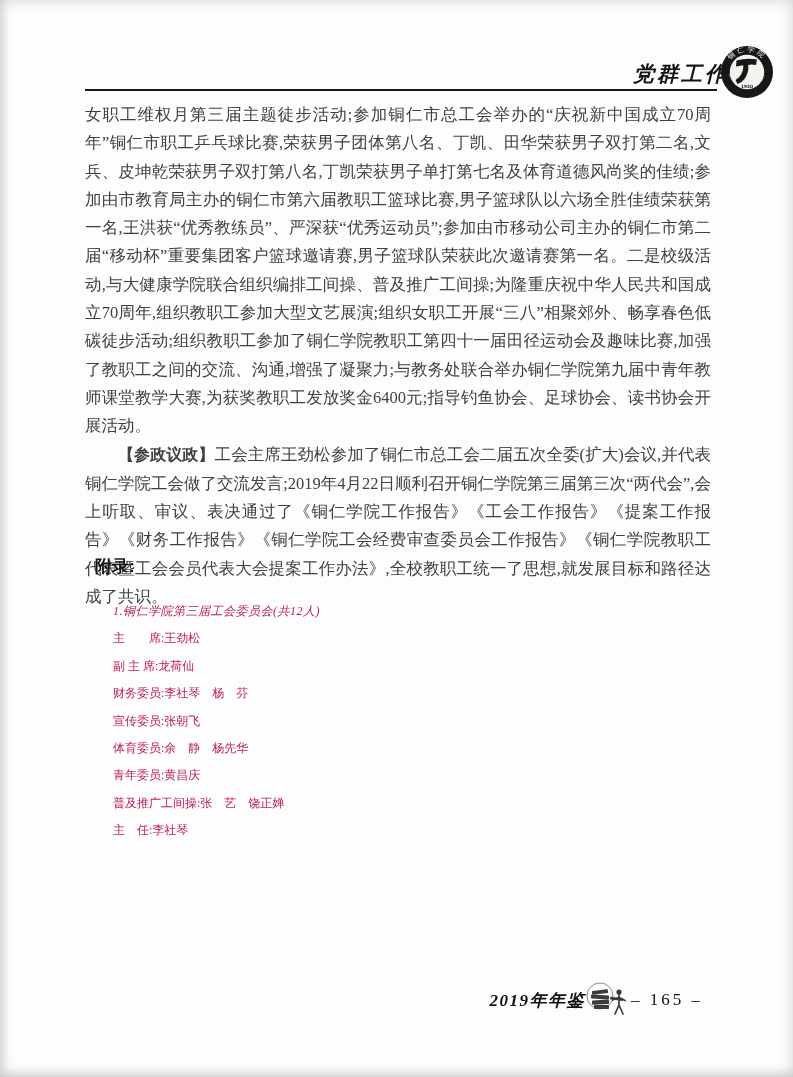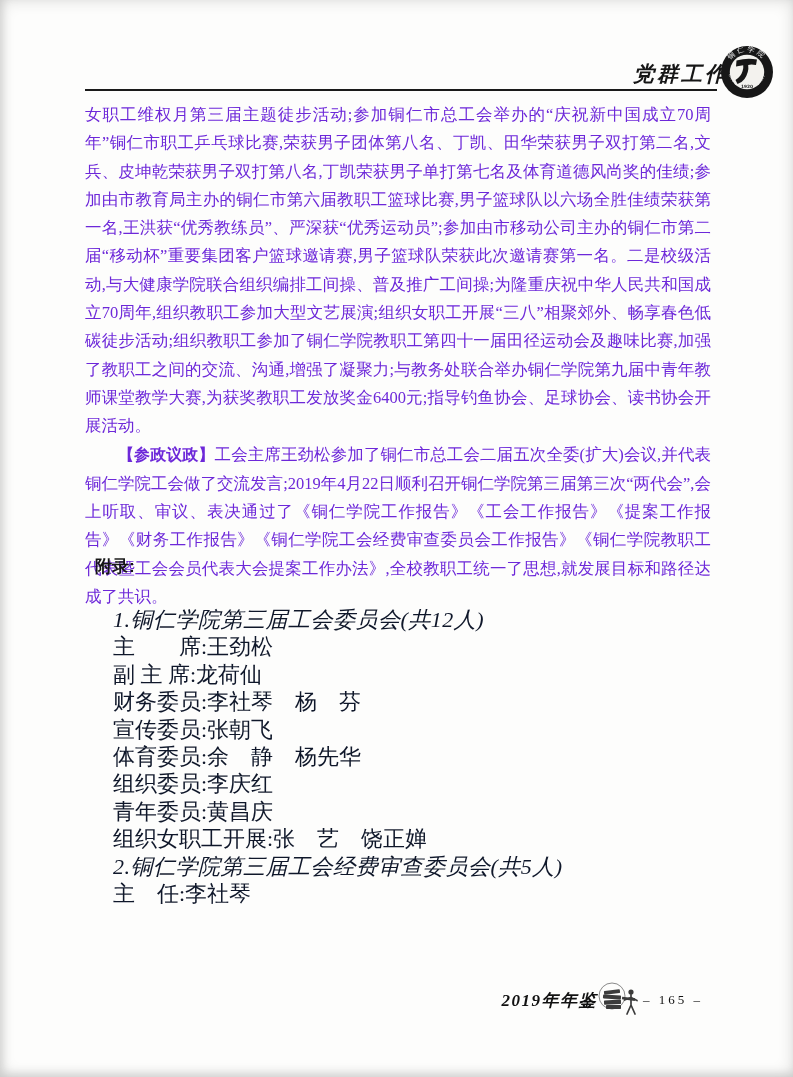--- a/index.html
+++ b/index.html
@@ -22,53 +22,53 @@
   .header-rule{
     position:absolute; left:85px; top:89px;
     width:632px; height:2px; background:#1a1a1a;
   }
   .logo{ position:absolute; top:45px; right:19px; width:54px; height:54px; }
   
   .bodytext{
     position:absolute; left:85px; top:101px; width:626px;
     font-size:16.5px; line-height:28.3px;
     text-align:justify;
-    color:#6d28d9;
+    color:#404040;
   }
   .para{ text-align:justify; }
   .para.indent{ text-indent:2em; }
   .para-label{
     font-family:Liberation Mono, monospace;
     font-weight:bold; font-size:16px;
   }
   
   .appendix{ position:absolute; left:85px; top:553px; width:626px; }
   .appendix-title{
     font-family:"Liberation Sans","DejaVu Sans",sans-serif;
     font-weight:bold; font-size:17px; line-height:27px;
     padding-left:10px; color:#161616;
   }
   .app-list{
-    margin-top:26px; padding-left:28px;
-    font-size:22px; line-height:27.4px; color:#0f172a;
+    margin-top:18px; padding-left:28px;
+    font-size:12px; line-height:27.4px; color:#be185d;
   }
   .list-heading.kai{ font-style:italic; letter-spacing:0.5px; }
   .list-heading.song{ font-style:normal; }
   .list-item{ font-style:normal; }
   
   .footer{
     position:absolute; bottom:58px; right:90px;
     display:flex; align-items:center; 
   }
   .yearbook-label{
     font-style:italic; font-weight:bold; font-size:17px;
     letter-spacing:1.5px; color:#111;
   }
   .page-number{
-    font-size:13px; letter-spacing:3px; color:#111;
+    font-size:17px; letter-spacing:3px; color:#111;
   }
 </style>
 </head>
 <body>
 
 <div class="page">
 
   <span class="section-label">党群工作</span>
   <div class="header-rule"></div>
 
@@ -96,24 +96,22 @@
 
   <div class="appendix">
     <div class="appendix-title">附录:</div>
     <div class="app-list">
       <div class="list-heading kai">1.铜仁学院第三届工会委员会(共12人)</div>
       <div class="list-item">主　　席:王劲松</div>
       <div class="list-item">副 主 席:龙荷仙</div>
       <div class="list-item">财务委员:李社琴　杨　芬</div>
       <div class="list-item">宣传委员:张朝飞</div>
       <div class="list-item">体育委员:余　静　杨先华</div>
-      <div class="list-item">组织委员:李庆红</div>
       <div class="list-item">青年委员:黄昌庆</div>
-      <div class="list-item">组织女职工开展:张　艺　饶正婵</div>
-      <div class="list-heading kai">2.铜仁学院第三届工会经费审查委员会(共5人)</div>
+      <div class="list-item">普及推广工间操:张　艺　饶正婵</div>
       <div class="list-item">主　任:李社琴</div>
     </div>
   </div>
 
   <div class="footer">
     <span class="yearbook-label">2019年年鉴</span>
     <svg width="46" height="38" viewBox="0 0 46 38" xmlns="http://www.w3.org/2000/svg">
       <circle cx="15" cy="15" r="13" fill="none" stroke="#8a8a8a" stroke-width="1"></circle>
       <g fill="#3b3b3b">
         <rect x="7" y="9" width="16" height="4" rx="0.8" transform="rotate(-7 15 11)"></rect>

